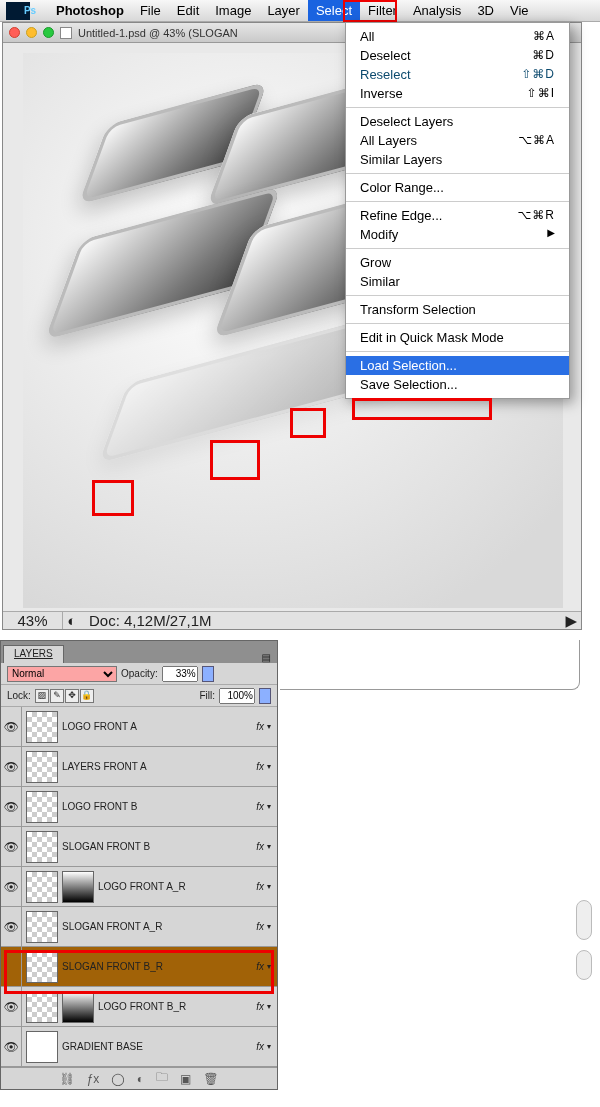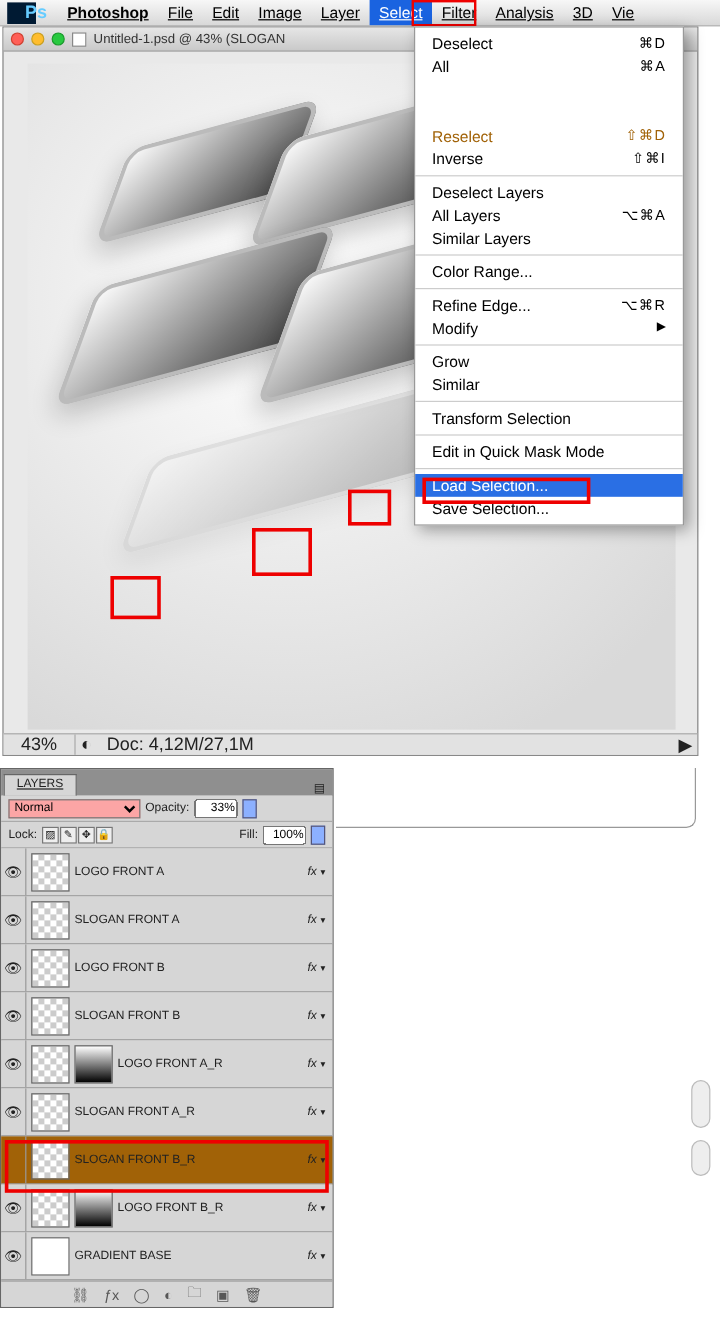--- a/index.html
+++ b/index.html
@@ -1,22 +1,22 @@
 <!DOCTYPE html>
 <html><head>
 <meta charset="utf-8">
 <style>
   * { box-sizing: border-box; margin: 0; padding: 0; font-family: "Lucida Grande", Arial, sans-serif; }
   body { width: 600px; height: 1107px; background: #fff; overflow: hidden; position: relative; }
 
   
   .mac-menubar { height: 22px; background: linear-gradient(#f7f7f7,#d8d8d8); display: flex; align-items: center; font-size: 13px; color:#000; border-bottom:1px solid #aaa; }
-  .mac-menubar .ps-logo { width:18px;height:18px;margin:0 6px;background:#001a33;color:#6cf;font-family:Arial;font-weight:bold;font-size:15px;display:flex;align-items:center;justify-content:center;padding-left:24px;}
+  .mac-menubar .ps-logo { width:18px;height:18px;margin:0 6px;background:#001a33;color:#6cf;font-family:Arial;font-weight:bold;font-size:10px;display:flex;align-items:center;justify-content:center;padding-left:24px;}
   .mac-menubar .apple { margin:0 8px 0 4px; font-size:15px; }
-  .mac-menubar .mitem { padding:0 8px; height:100%; display:flex; align-items:center;text-decoration:underline; }
+  .mac-menubar .mitem { padding:0 8px; height:100%; display:flex; align-items:center; }
   .mac-menubar .mitem.sel { background:#1a63e0; color:#fff; }
   .hl-select { position:absolute; border:2px solid #e00; pointer-events:none; }
 
   
   .docwin { position:absolute; left:2px; top:22px; width:580px; height:608px; border:1px solid #888; background:#e9e9e9; }
   .titlebar { height:20px; background:linear-gradient(#e6e6e6,#c9c9c9); display:flex; align-items:center; font-size:11px; color:#333; border-bottom:1px solid #999;text-align:right;}
   .tl-dot { width:11px;height:11px;border-radius:50%;margin-left:6px; }
   .tl-r{background:#ff5f57;border:1px solid #d04030;}
   .tl-y{background:#ffbd2e;border:1px solid #caa020;}
   .tl-g{background:#28c940;border:1px solid #1a9a2c;}
@@ -26,21 +26,21 @@
   .shape3d .piece { position:absolute; background:linear-gradient(135deg,#fff,#777 70%,#444); border-radius:14px; transform:skew(-20deg,-15deg); box-shadow: inset 0 0 0 4px #bbb, 0 10px 20px rgba(0,0,0,.2);}
   .statusbar { position:absolute; left:0; bottom:0; height:18px; width:100%; background:#e2e2e2; border-top:1px solid #aaa; display:flex; align-items:center; font-size:15px; color:#222; }
   .statusbar .zoom { width:60px; text-align:center; border-right:1px solid #aaa;}
   .statusbar .spin { width:18px; text-align:center;}
   .statusbar .doc { padding:0 8px; flex:1;}
   .statusbar .tri { margin-right:4px;}
 
   
   .menu { position:absolute; left:345px; top:22px; width:225px; background:#fff; border:1px solid #999; box-shadow:4px 4px 12px rgba(0,0,0,.35); font-size:13px; padding:4px 0;}
   .menu .row { display:flex; justify-content:space-between; padding:2px 14px; color:#000;}
-  .menu .row.dis { color:#a16207;margin-top:39px;}
+  .menu .row.dis { color:#0c4a6e;}
   .menu .row.sel { background:#2a6fe4; color:#fff;}
   .menu hr { border:none; border-top:1px solid #ccc; margin:4px 0;}
   .menu .sc { font-size:12px; letter-spacing:1px;}
   .menu .tri { font-size:10px;}
 
   
   .panel { position:absolute; left:0; top:640px; width:278px; background:#d6d6d6; border:1px solid #666; font-size:10px; color:#222;}
   .panel .tabrow { height:22px; background:#8f8f8f; display:flex; align-items:flex-end;}
   .panel .tab { background:#d6d6d6; height:18px; padding:2px 10px; font-size:10px; border:1px solid #666; border-bottom:none; margin-left:2px;text-decoration:underline;}
   .panel .tabrow .menuicon { margin-left:auto; margin-right:6px; color:#222;}
@@ -112,26 +112,26 @@
     <span class="tri">▶</span>
   </div>
 </div>
 
 <div class="redbox" style="left:92px;top:480px;width:42px;height:36px;"></div>
 <div class="redbox" style="left:210px;top:440px;width:50px;height:40px;"></div>
 <div class="redbox" style="left:290px;top:408px;width:36px;height:30px;"></div>
 
 <div class="menu" id="select-menu">
     <div class="row">
+      <span>All</span>
+      <span class="sc">⌘A</span>
+    </div>
+    <div class="row">
       <span>Deselect</span>
       <span class="sc">⌘D</span>
-    </div>
-    <div class="row">
-      <span>All</span>
-      <span class="sc">⌘A</span>
     </div>
     <div class="row dis">
       <span>Reselect</span>
       <span class="sc">⇧⌘D</span>
     </div>
     <div class="row">
       <span>Inverse</span>
       <span class="sc">⇧⌘I</span>
     </div>
     <hr>
@@ -209,21 +209,21 @@
         <div class="sep"></div>
         <div class="thumb chk"></div>
         <div class="lname">LOGO FRONT A</div>
         <span class="fx">fx</span>
         <span class="fxarr">▾</span>
       </div>
       <div class="layer">
         <div class="eye">👁</div>
         <div class="sep"></div>
         <div class="thumb chk"></div>
-        <div class="lname">SLOGAN FRONT A</div>
+        <div class="lname">LAYERS FRONT A</div>
         <span class="fx">fx</span>
         <span class="fxarr">▾</span>
       </div>
       <div class="layer">
         <div class="eye">👁</div>
         <div class="sep"></div>
         <div class="thumb chk"></div>
         <div class="lname">LOGO FRONT B</div>
         <span class="fx">fx</span>
         <span class="fxarr">▾</span>

